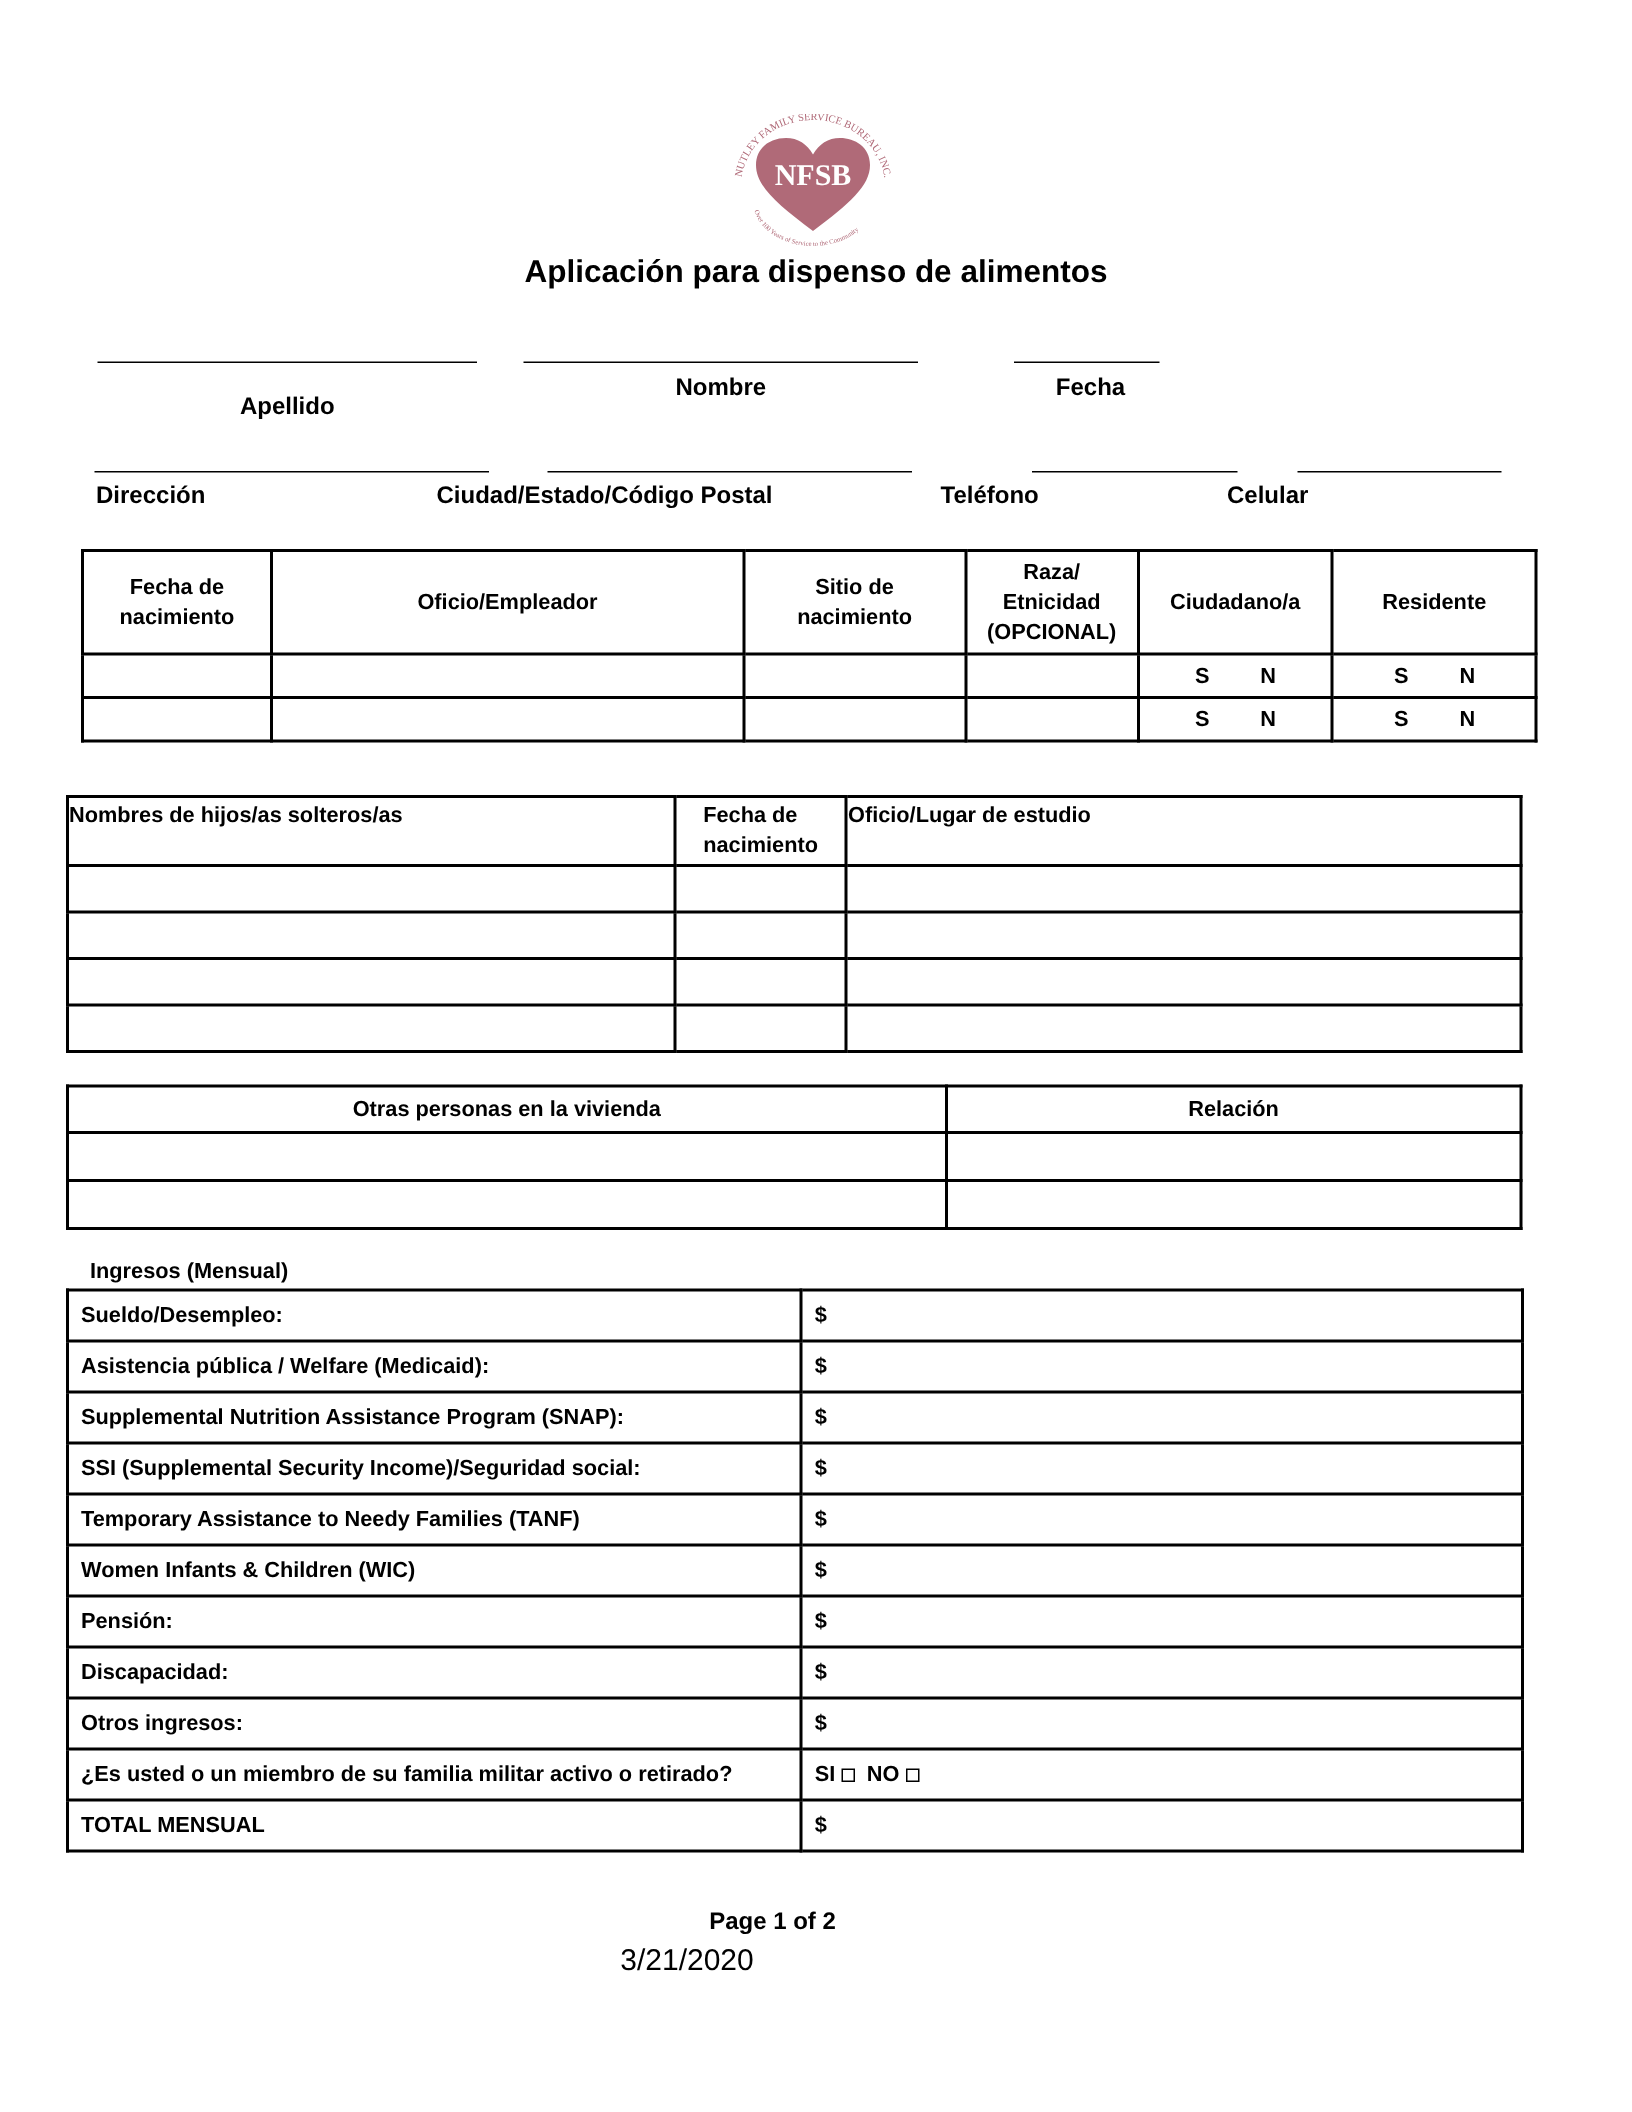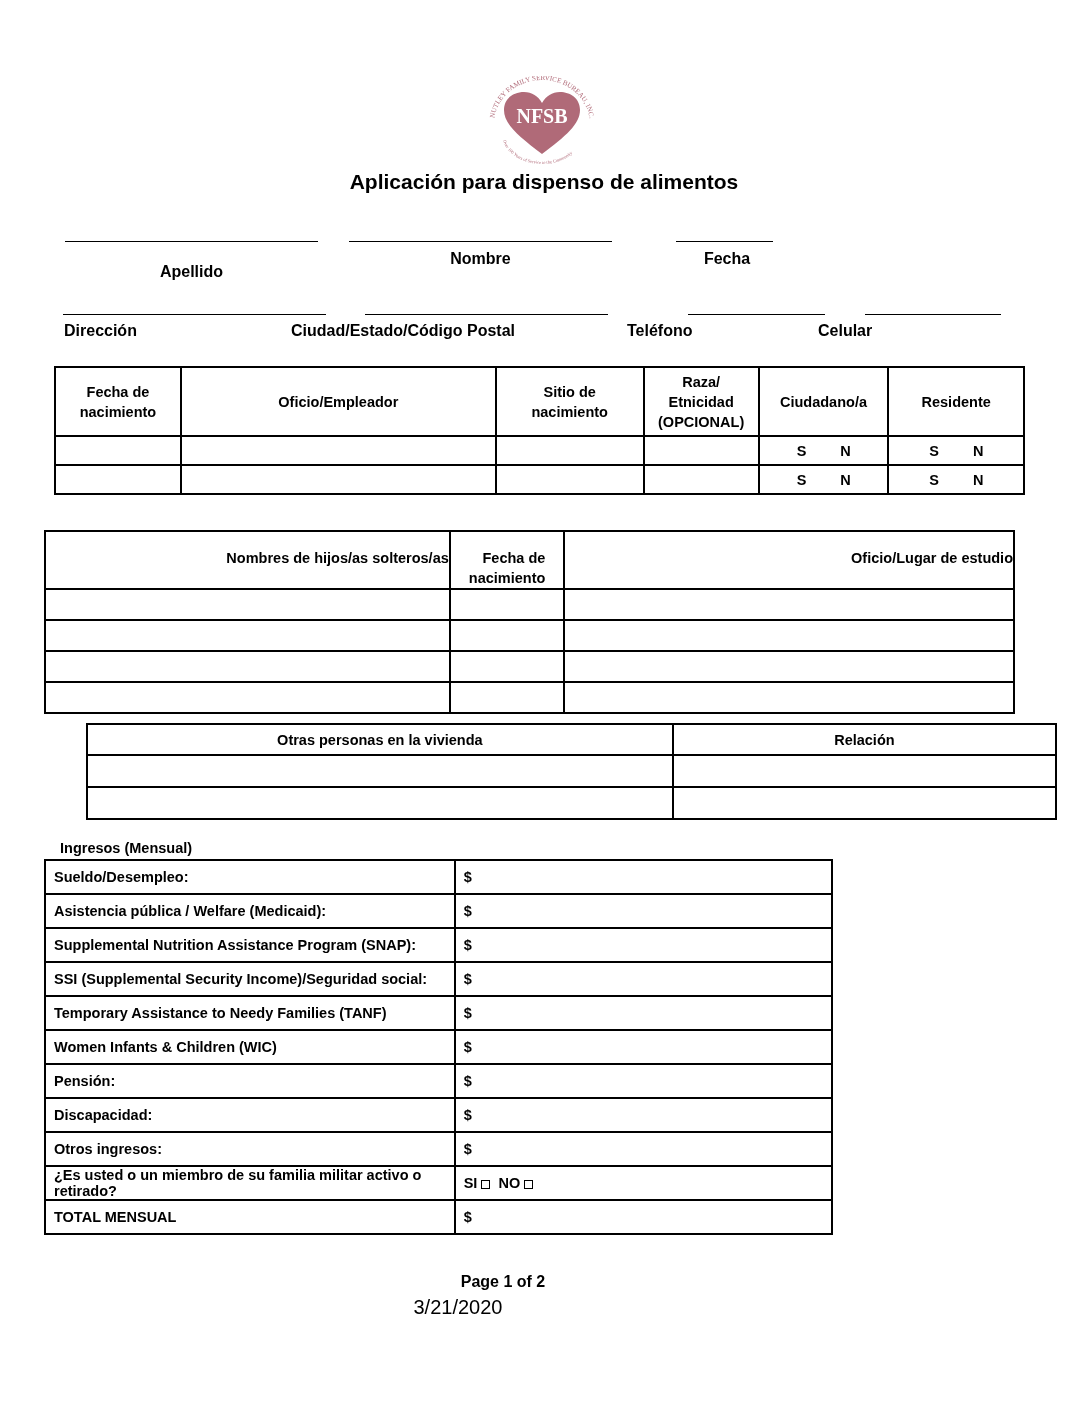--- a/index.html
+++ b/index.html
@@ -8,27 +8,27 @@
   .logo { left:478px; top:76px; width:128px; height:90px; }
   .title { left:0; width:1088px; top:170px; text-align:center; font-size:21px; font-weight:bold; }
   .line { position:absolute; border-top:1.5px solid #000; height:0; }
   .lbl { position:absolute; font-size:16px; font-weight:bold; }
   table { border-collapse:collapse; position:absolute; }
   td, th { border:2px solid #000; font-size:14.5px; font-weight:bold; padding:0; }
   .t1 td { text-align:center; }
   .t1 .hdr td { height:67px; line-height:20px; }
   .t1 .row td { height:27px; }
   .sn { display:inline-block; width:44px; text-align:center; }
-  .t2 .hdr td { height:46px; text-align:right; vertical-align:top; line-height:20px; padding-top:16px; box-sizing:border-box; }
+  .t2 .hdr td { height:46px; text-align:left; vertical-align:top; line-height:20px; padding-top:2px; box-sizing:border-box; }
   .t2 .row td { height:29px; }
   .t3 .hdr td { height:29px; text-align:center; }
   .t3 .row td { height:30px; }
   .t4 td { height:32px; padding-left:8px; text-align:left; }
   .section-label { left:60px; top:840px; font-size:14.5px; font-weight:bold; }
-  .footer1 { left:0; width:1006px; top:1273px; text-align:center; font-size:16px; font-weight:bold; }
+  .footer1 { left:0; width:1006px; top:1273px; text-align:center; font-size:16px; font-weight:bold;padding-left:12px; }
   .footer2 { left:0; width:916px; top:1296px; text-align:center; font-size:20px; }
   .chk { display:inline-block; width:7px; height:7px; border:1px solid #000; margin:0 4px; vertical-align:middle; }
 </style>
 </head>
 <body>
 
 <div class="abs logo">
   <svg width="128" height="90" viewBox="0 0 128 90">
     <defs>
       <path id="ring" d="M 16 48 A 48 44 0 0 1 112 48"></path>
@@ -124,21 +124,21 @@
         <td></td>
       </tr>
   <tr class="row">
         <td></td>
         <td></td>
         <td></td>
       </tr>
 </tbody>
   </table>
 
-<table class="t3" style="left:44px; top:723px; width:971px;margin-left:42px;">
+<table class="t3" style="left:44px; top:723px; width:971px;">
   <colgroup>
       <col style="width:587px">
       <col style="width:384px">
     </colgroup>
   <tbody>
       <tr class="hdr">
     <td>Otras personas en la vivienda</td>
     <td>Relación</td>
   </tr>
   <tr class="row">
@@ -146,21 +146,21 @@
         <td></td>
       </tr>
   <tr class="row">
         <td></td>
         <td></td>
       </tr>
 </tbody>
   </table>
 
 <div class="abs section-label">Ingresos (Mensual)</div>
-<table class="t4" style="left:44px; top:859px; width:789px;">
+<table class="t4" style="left:44px; top:859px; width:972px;">
   <colgroup>
       <col style="width:490px">
       <col style="width:482px">
     </colgroup>
   <tbody>
       <tr>
         <td>Sueldo/Desempleo:</td>
         <td>$</td>
       </tr>
   <tr>

